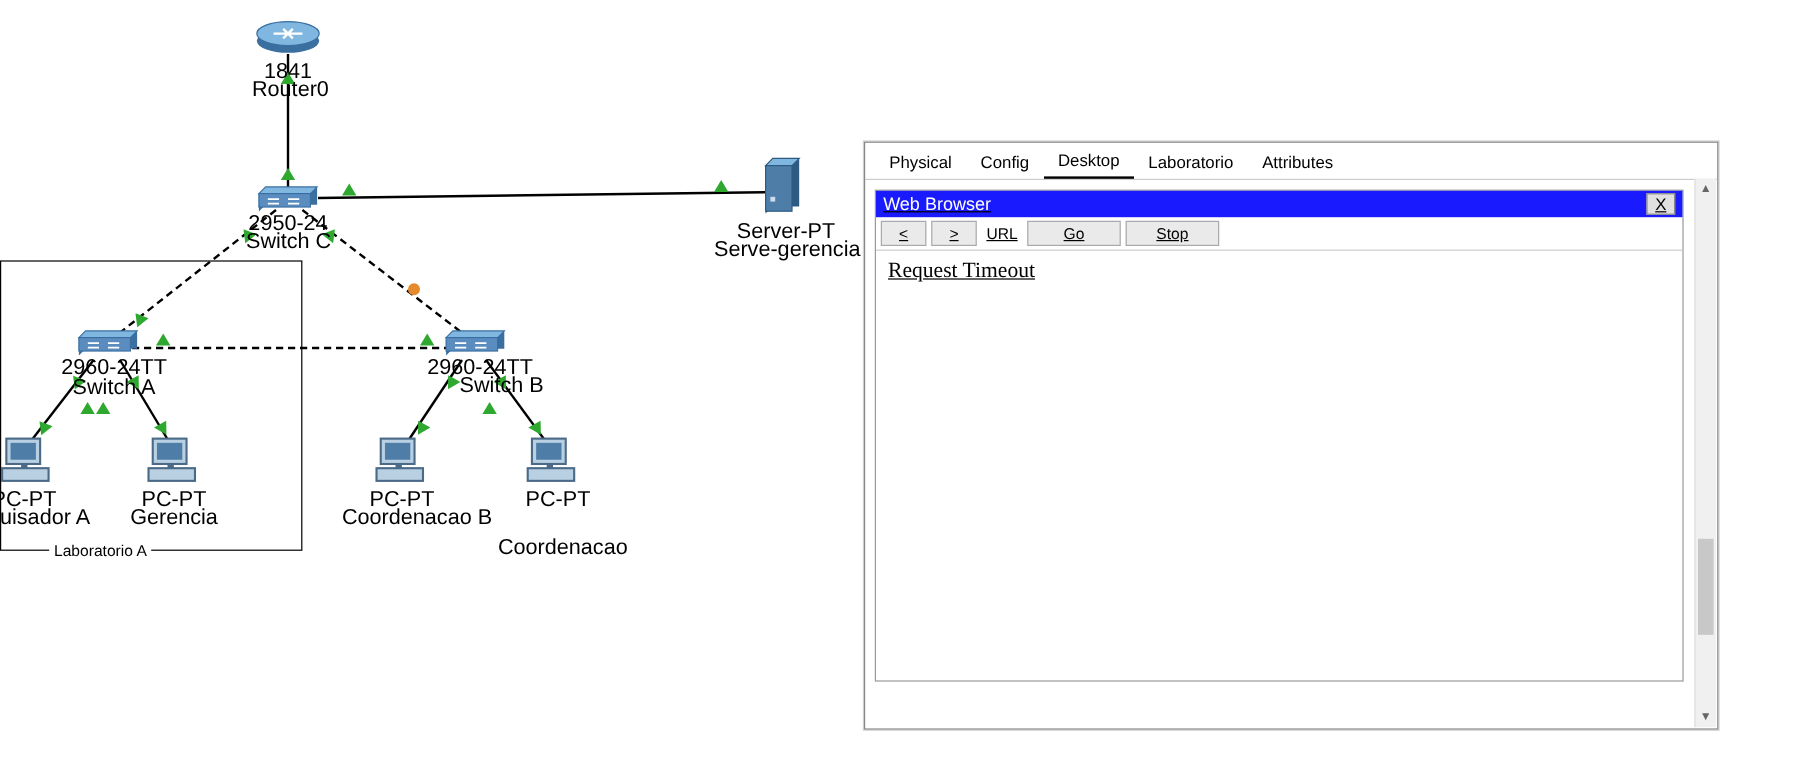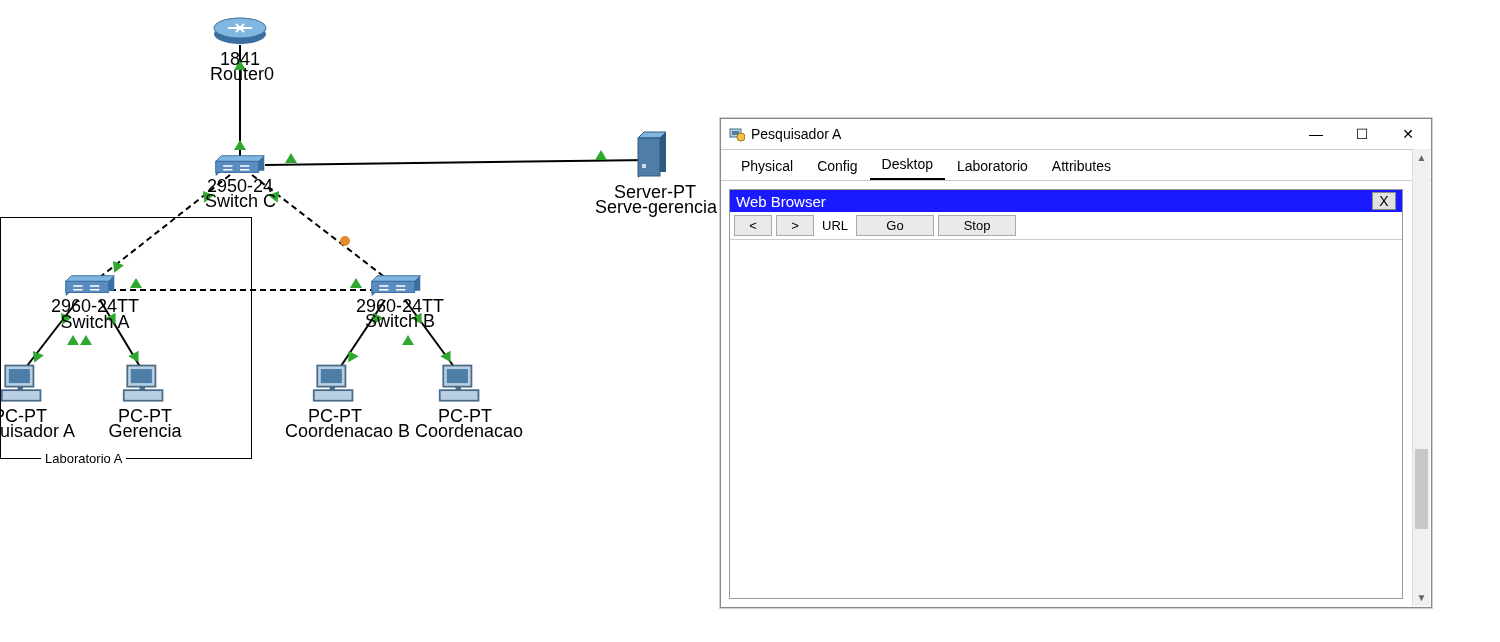--- a/index.html
+++ b/index.html
@@ -304,21 +304,21 @@
   </div>
   <div class="lbl" style="left:45px; top:296px; width:100px;">2960-24TT</div>
   <div class="lbl" style="left:45px; top:312px; width:100px;">Switch A</div>
 
   <div class="icon" style="left:368px; top:272px;">
     <svg width="56" height="28">
         <use href="#sym-switch"></use>
       </svg>
   </div>
   <div class="lbl" style="left:350px; top:296px; width:100px;">2960-24TT</div>
-  <div class="lbl" style="left:350px; top:311px; width:100px;">Switch B</div>
+  <div class="lbl" style="left:368px; top:311px; width:100px;">Switch B</div>
 
   <div class="icon" style="left:0px; top:362px;">
     <svg width="44" height="44">
         <use href="#sym-pc"></use>
       </svg>
   </div>
   <div class="lbl" style="left:-10px; top:406px; width:60px;">PC-PT</div>
   <div class="lbl" style="left:-10px; top:421px; width:80px; text-align:left;">quisador A</div>
 
   <div class="icon" style="left:122px; top:362px;">
@@ -336,54 +336,44 @@
   </div>
   <div class="lbl" style="left:300px; top:406px; width:70px;">PC-PT</div>
   <div class="lbl" style="left:285px; top:421px; width:100px;">Coordenacao B</div>
 
   <div class="icon" style="left:438px; top:362px;">
     <svg width="44" height="44">
         <use href="#sym-pc"></use>
       </svg>
   </div>
   <div class="lbl" style="left:430px; top:406px; width:70px;">PC-PT</div>
-  <div class="lbl" style="left:415px; top:421px; width:100px;">Coordenacao</div>
+  <div class="lbl" style="left:415px; top:446px; width:100px;">Coordenacao</div>
 
   <div class="pcwin" style="left:720px; top:118px; width:710px; height:488px;">
-    <div class="titlebar">
-      <svg class="ticon">
-          <use href="#sym-appicon"></use>
-        </svg>
-      <span>Pesquisador A</span>
-      <div class="winctrls">
-        <div class="ctrl">—</div>
-        <div class="ctrl">☐</div>
-        <div class="ctrl">✕</div>
-      </div>
-    </div>
     <div class="tabs">
       <div class="tab">Physical</div>
       <div class="tab">Config</div>
       <div class="tab active">Desktop</div>
       <div class="tab">Laboratorio</div>
       <div class="tab">Attributes</div>
     </div>
     <div class="body">
-      <div class="browser-frame" style="width:calc(100% - 20px);">
+      <div class="browser-frame" style="width:calc(100% - 20px);text-decoration:underline;">
         <div class="browser-title">
           <span>Web Browser</span>
           <div class="close">X</div>
         </div>
         <div class="browser-toolbar">
           <div class="btn">&lt;</div>
           <div class="btn">&gt;</div>
           <span style="padding:0 4px;">URL</span>
           <div class="btn" style="min-width:60px;">Go</div>
           <div class="btn" style="min-width:60px;">Stop</div>
         </div>
+        <div class="browser-content">Request Timeout</div>
       </div>
     </div>
 
     <div class="scrollbar">
       <div class="arrow" style="top:0;">▲</div>
       <div class="thumb"></div>
       <div class="arrow" style="bottom:0;">▼</div>
     </div>
   </div>
 

